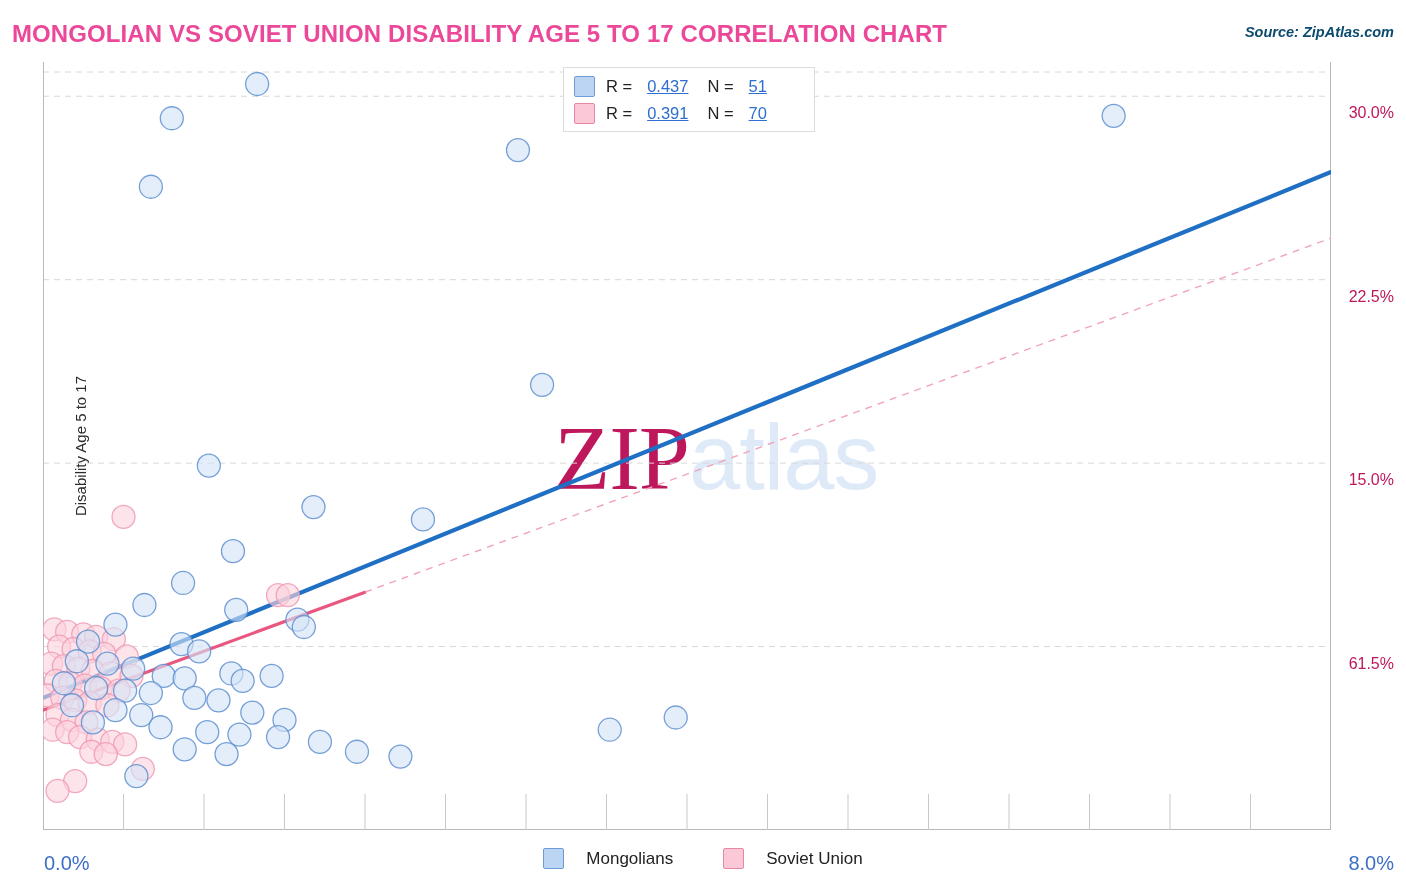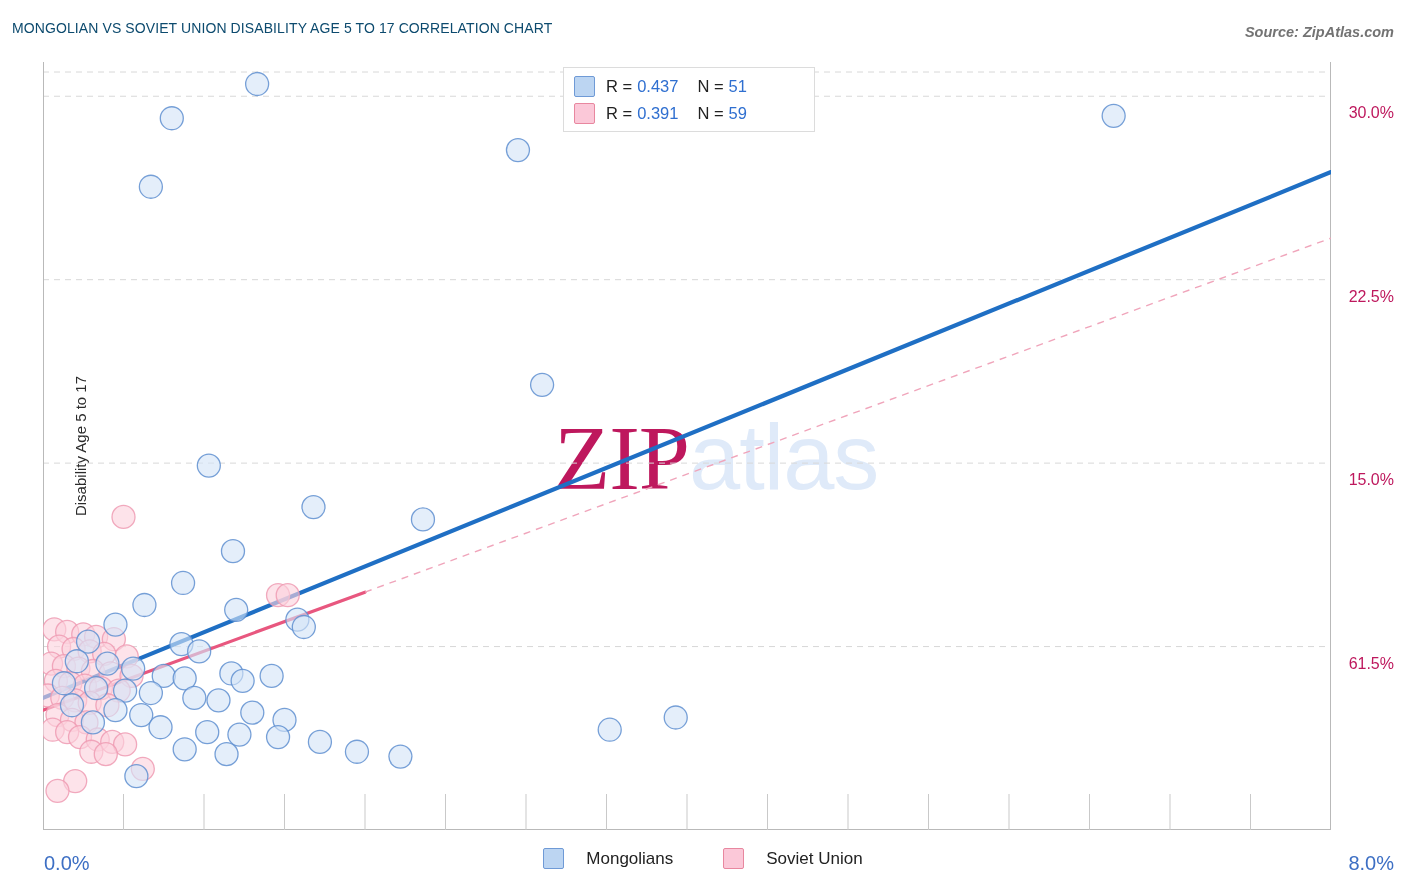--- a/index.html
+++ b/index.html
@@ -18,34 +18,34 @@
     position: absolute;
     inset: 0;
     width: 1406px;
     height: 892px;
   }
   
   #chart-title {
     position: absolute;
     left: 12px;
     top: 20px;
-    font-size: 14px;
+    font-size: 24px;
     letter-spacing: 0.1px;
-    color: #0c4a6e;
-    font-weight: 400;
+    color: #ec4899;
+    font-weight: 700;
     white-space: nowrap;
   }
   #source-label {
     position: absolute;
     right: 12px;
     top: 24px;
     font-size: 14.5px;
     font-style: italic;
     font-weight: bold;
-    color: #737373;
+    color: #0c4a6e;
     white-space: nowrap;
   }
   
   #y-axis-title {
     position: absolute;
     left: 10px;
     top: 50%;
     transform: translateY(-50%) rotate(-90deg);
     transform-origin: center center;
     font-size: 15px;
@@ -107,21 +107,22 @@
   }
   .swatch.blue { background: #bcd5f2; border: 1px solid #6f9ad6; }
   .swatch.pink { background: #fbc8d8; border: 1px solid #e8879f; }
   .stat-label {
     font-size: 16.5px;
     color: #222222;
   }
   .stat-value {
     font-size: 16.5px;
     color: #2f6fd0;
-    margin-left: 5px;
+    margin-left: 15px;
+    text-decoration: underline;
   }
   .stat-gap { width: 19px; display: inline-block; }
   
   #series-legend {
     position: absolute;
     left: 0;
     right: 0;
     top: 848px;
     display: flex;
     justify-content: center;
@@ -323,21 +324,21 @@
       <span class="stat-gap"></span>
       <span class="stat-label">N =</span>
       <span class="stat-value">51</span>
     </div>
     <div class="stat-row">
       <span class="swatch pink"></span>
       <span class="stat-label">R =</span>
       <span class="stat-value">0.391</span>
       <span class="stat-gap"></span>
       <span class="stat-label">N =</span>
-      <span class="stat-value">59</span>
+      <span class="stat-value">70</span>
     </div>
   </div>
 
   <div id="series-legend">
     <div class="series-item">
       <span class="swatch blue"></span>
       <span class="series-label">Mongolians</span>
     </div>
     <div class="series-item">
       <span class="swatch pink"></span>

